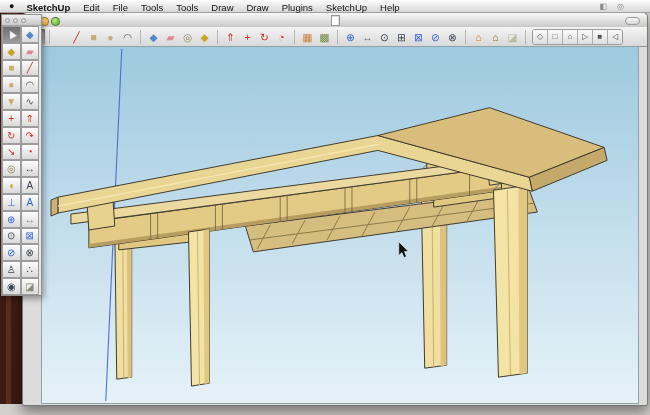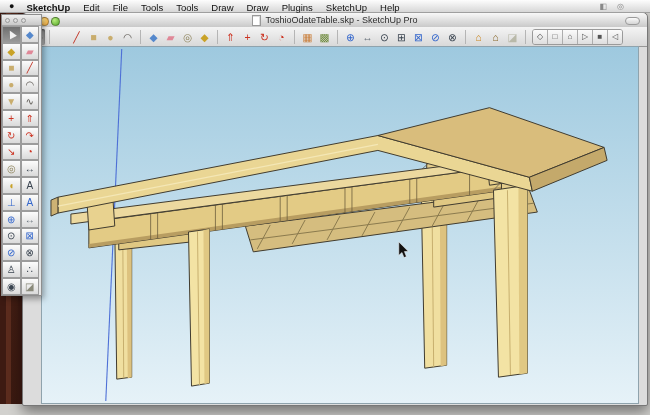--- a/index.html
+++ b/index.html
@@ -90,21 +90,20 @@
 
 <div id="wallpaper"></div>
 
 <div id="window">
   <div id="titlebar">
     <span class="tl" id="tl-close"></span>
     <span class="tl" id="tl-min"></span>
     <span class="tl" id="tl-zoom"></span>
     <span id="title-wrap">
       <span id="doc-icon"></span>
-      <span id="window-title">ToshioOdateTable.skp - SketchUp Pro</span>
     </span>
     <span id="pill"></span>
   </div>
   <div id="toolbar">
       <div class="tb-group">
         <div class="tb-btn active">
           <span class="rot" style="color: rgb(26, 26, 26);">▶</span>
         </div>
       </div>
       <div class="tb-sep"></div>

